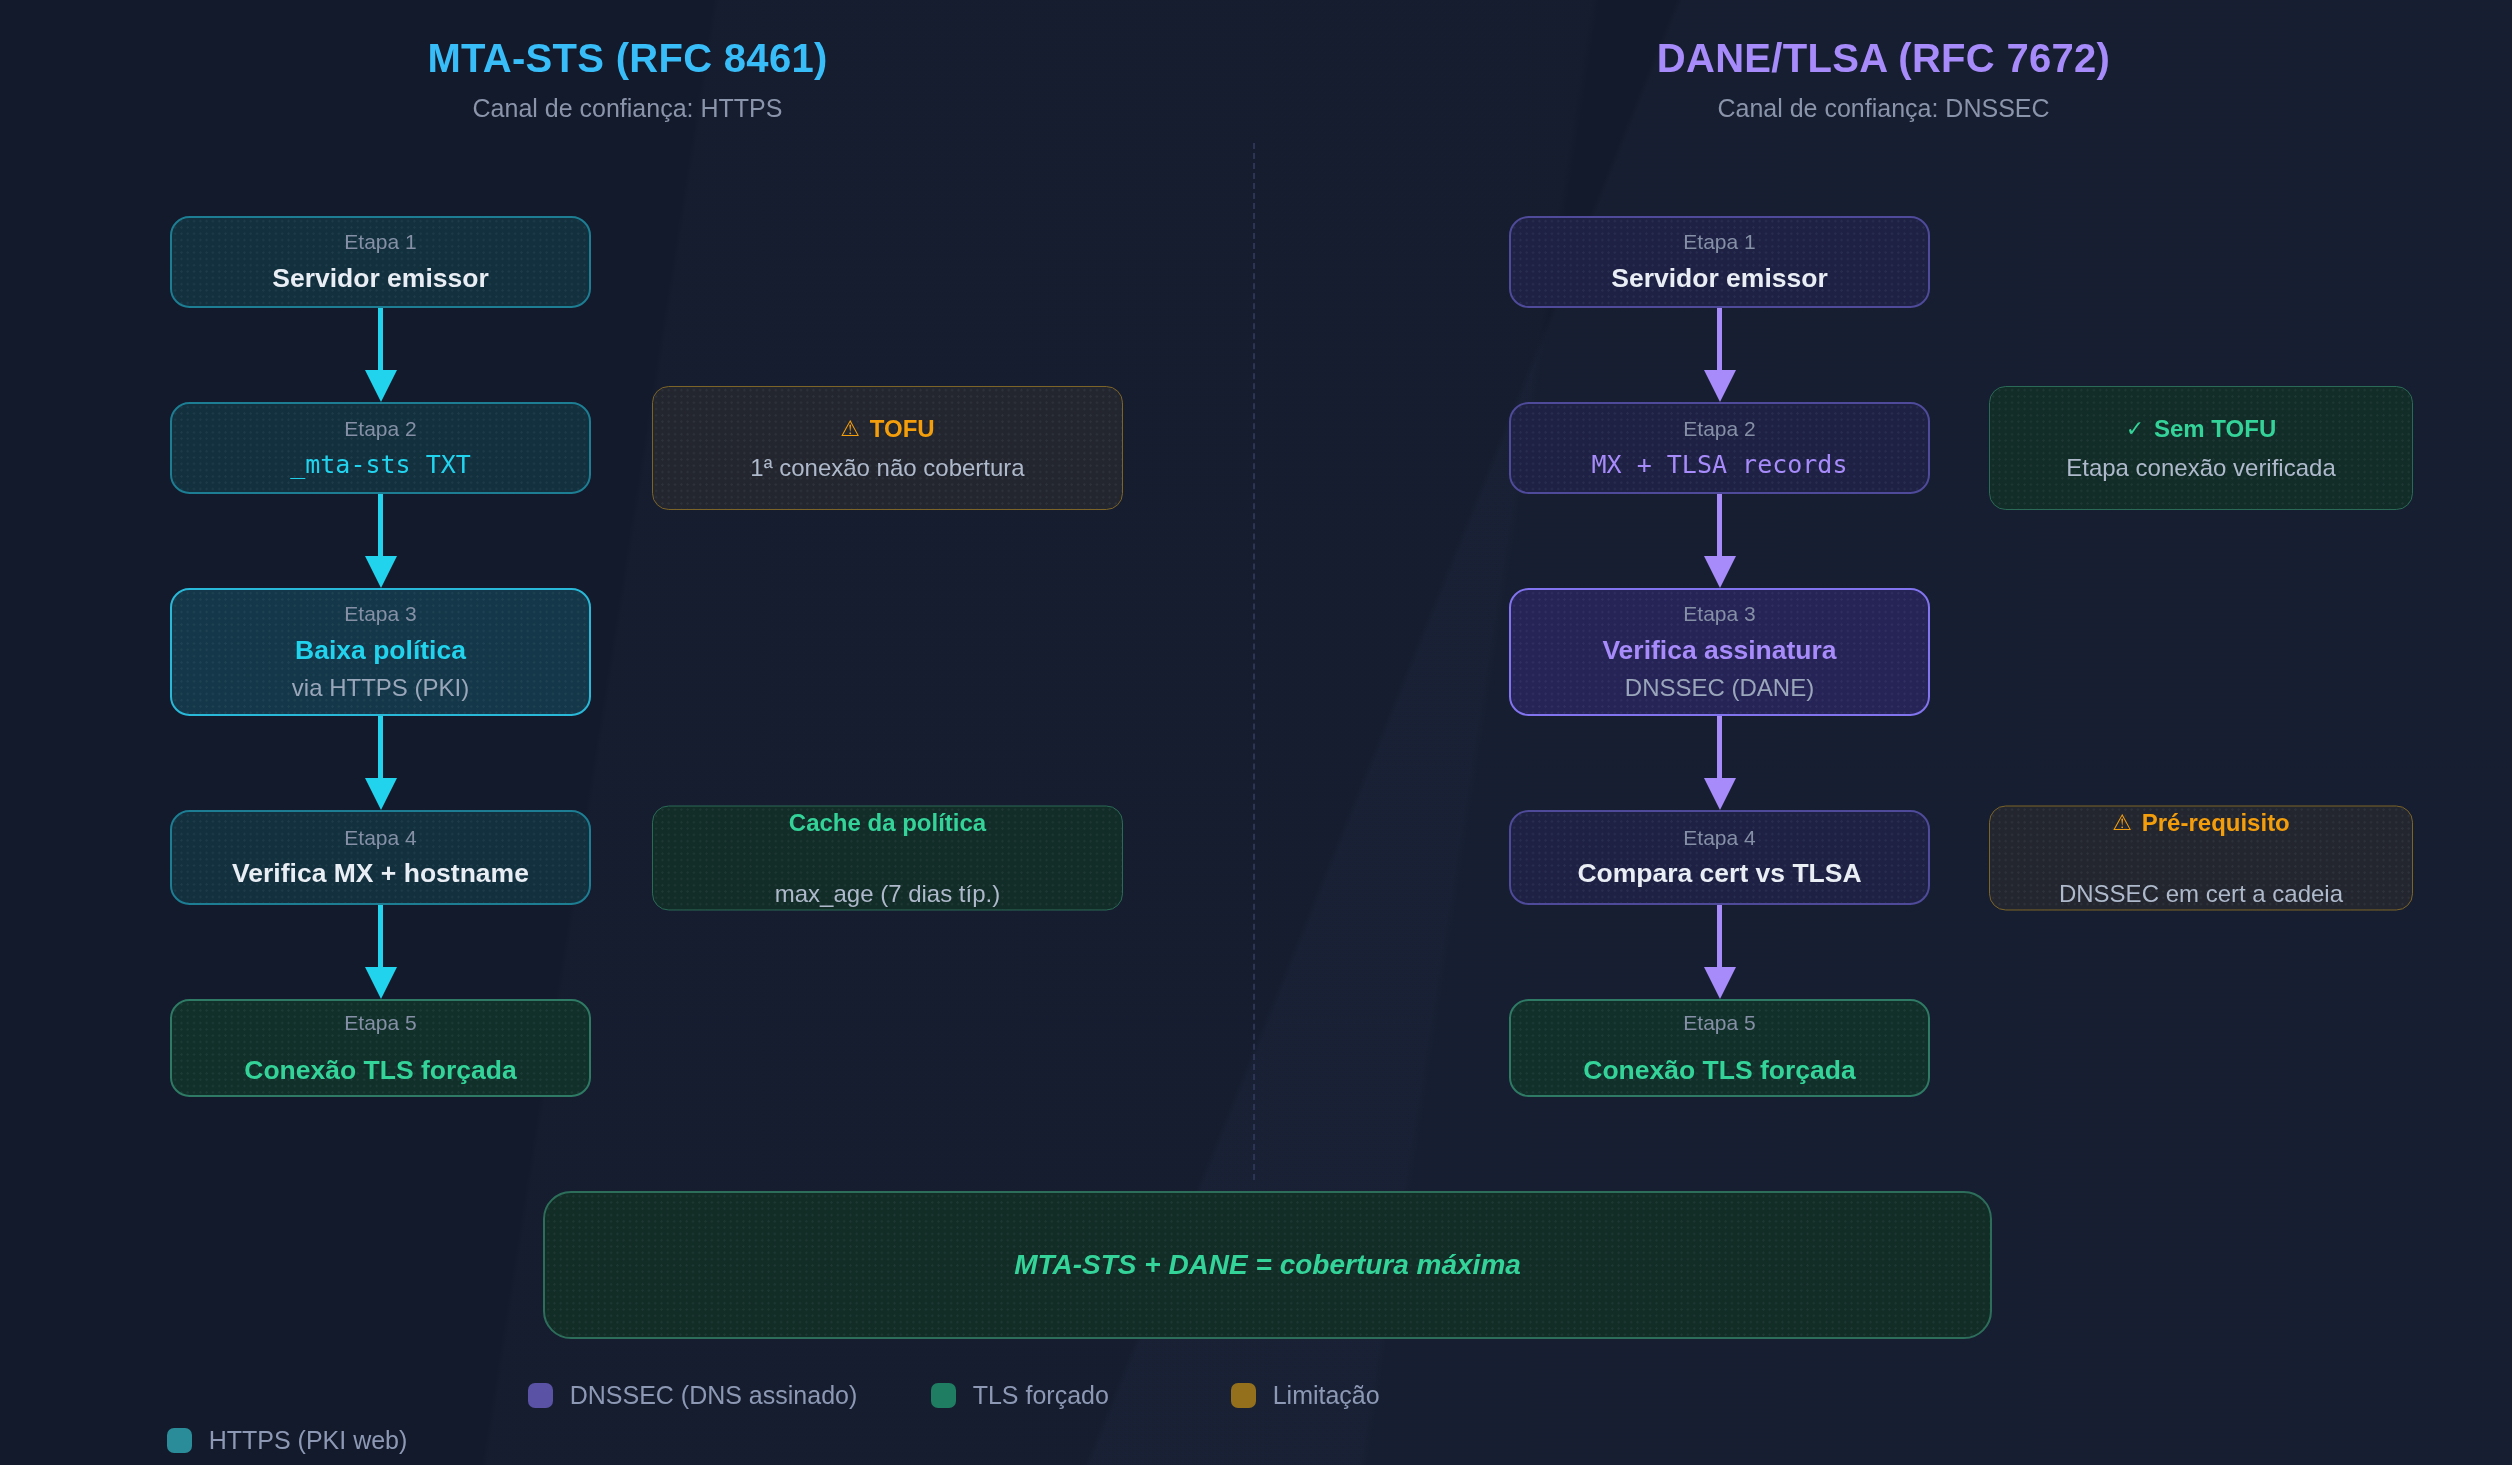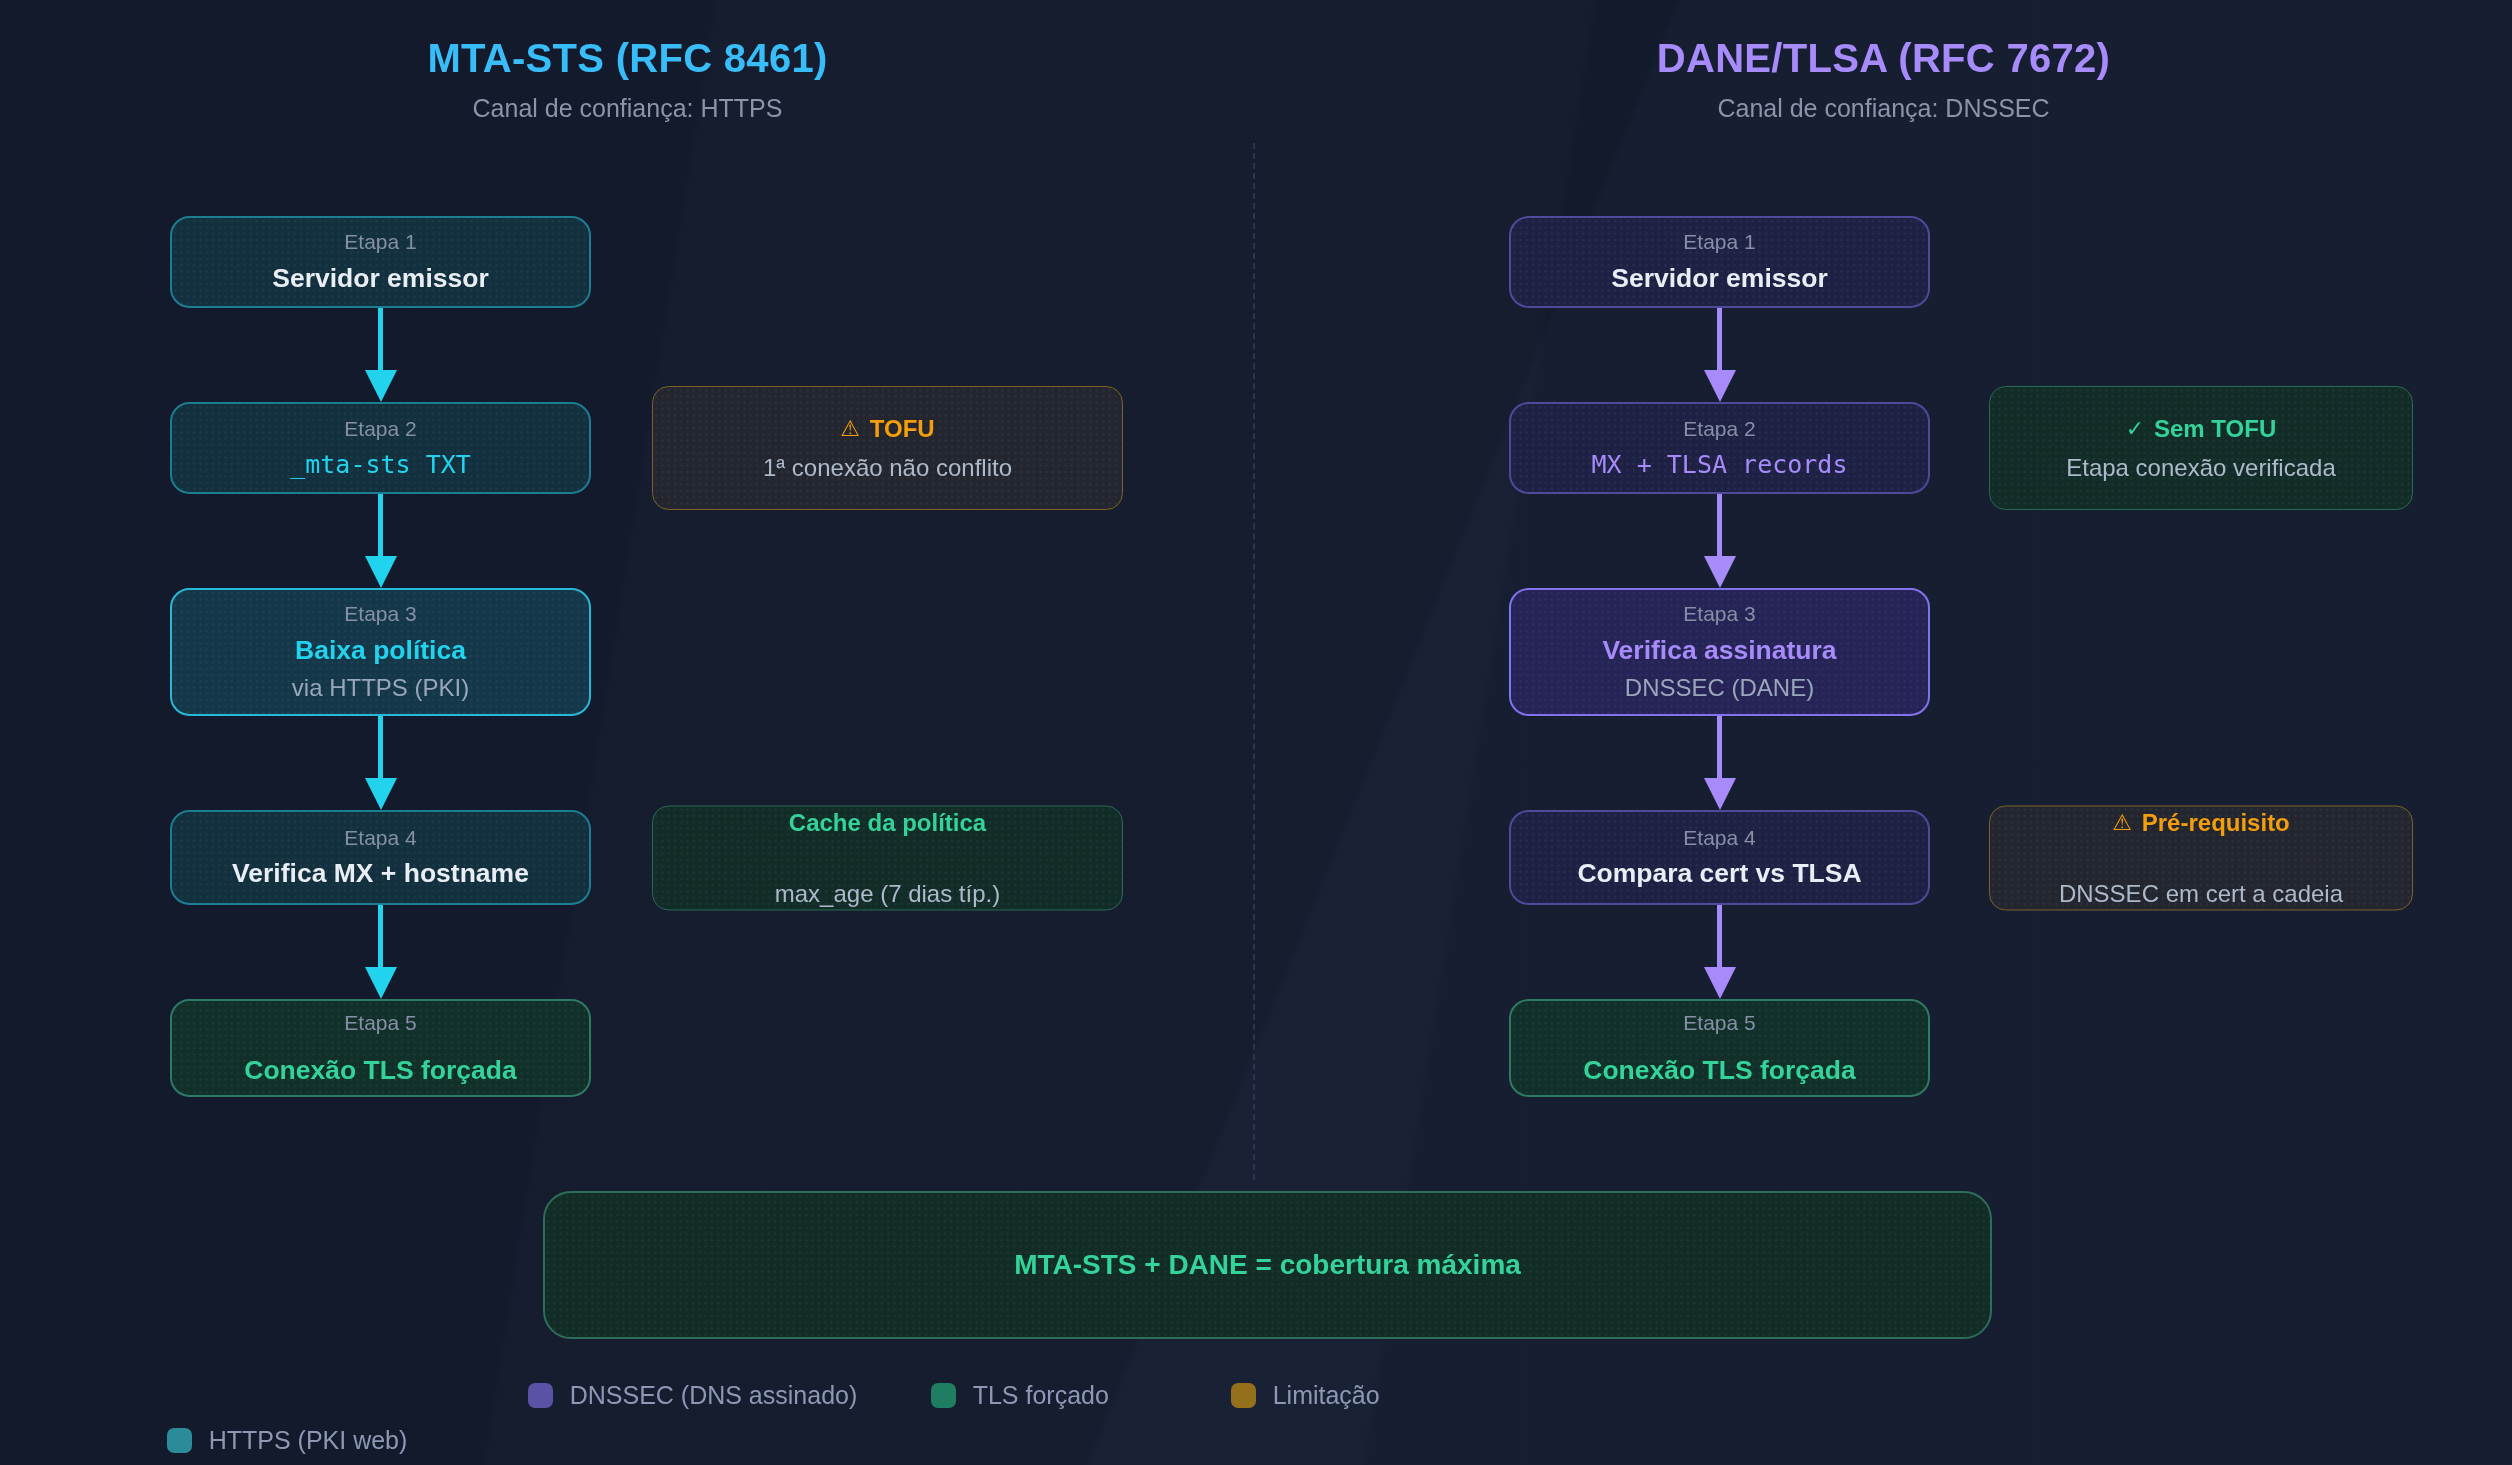--- a/index.html
+++ b/index.html
@@ -84,20 +84,21 @@
   .note.green .note-title { color:#34d399; }
   .note-text { font-size:24px; color:#aeb9cb; }
   .note-icon { font-weight:400; font-size:22px; }
 
   .summary {
     position:absolute; left:543px; top:1191px; width:1449px; height:148px;
     border:2.1px solid #2d6e5b; border-radius:28px;
     background-color:#122c26;
     display:flex; flex-direction:column; align-items:center; justify-content:center; row-gap:21px;
     text-align:center;
+    font-style:italic;
   }
   .summary-title { font-size:28px; font-weight:700; color:#34d399; }
   .summary-text  { font-size:25px; color:#c6cedb; }
 
   .legend-item { position:absolute; top:1380px; height:31px; display:flex; align-items:center; column-gap:16.7px; }
   .legend-item .swatch { width:25px; height:25px; border-radius:7px; }
   .legend-item .lbl { font-size:25px; color:#8d99b4; }
   .li-1 { left:167px;margin-top:45px; }  .li-1 .swatch { background:#2a8c99; }
   .li-2 { left:528px; }  .li-2 .swatch { background:#5a52a5; }
   .li-3 { left:931px; } .li-3 .swatch { background:#1f7d62; }
@@ -134,21 +135,21 @@
   <div class="row h132">
     <div class="step dots">
       <div class="step-label">Etapa 2</div>
       <div class="step-title mono accent">_mta-sts TXT</div>
     </div>
     <div class="note amber tall dots">
       <div class="note-title">
         <span class="note-icon">⚠</span>
         <span>TOFU</span>
       </div>
-      <div class="note-text">1ª conexão não conflito</div>
+      <div class="note-text">1ª conexão não cobertura</div>
     </div>
   </div>
   <div class="arrow-row">
     <div class="arrow">
         <div class="shaft"></div>
         <div class="head"></div>
       </div>
   </div>
   <div class="row h184">
     <div class="step highlight dots">

